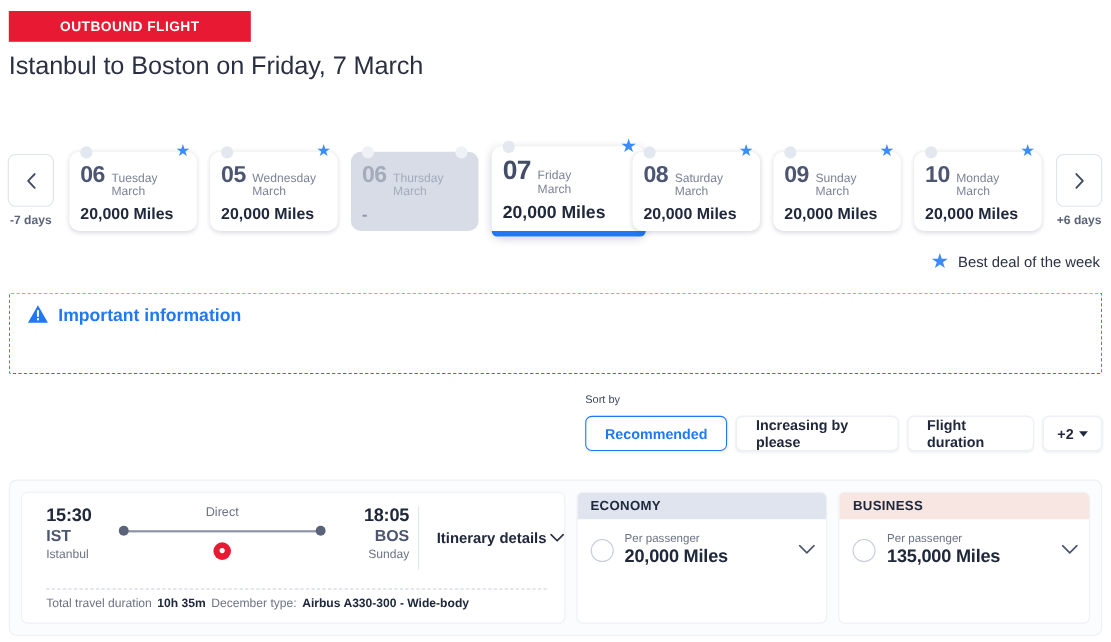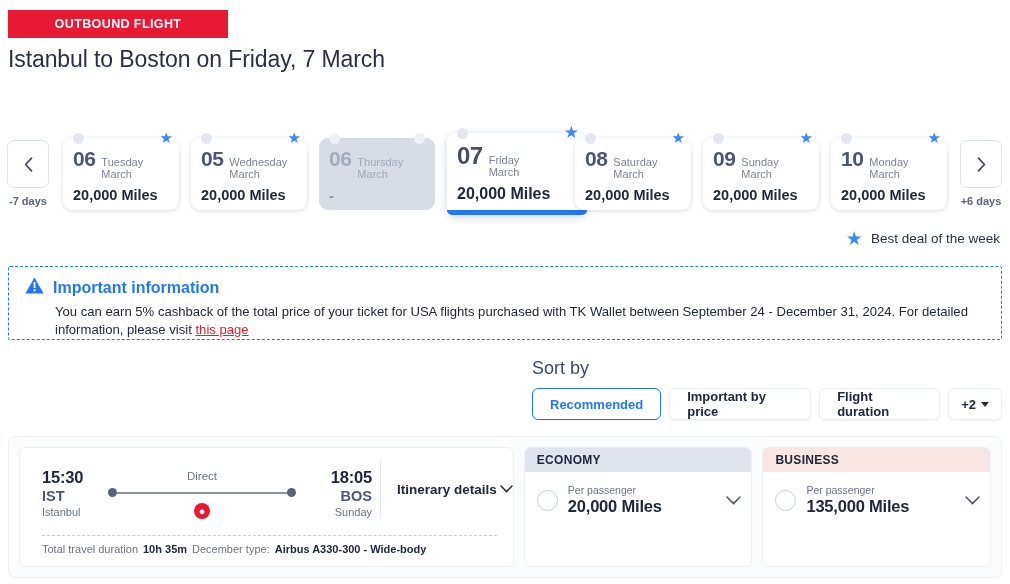--- a/index.html
+++ b/index.html
@@ -88,21 +88,21 @@
   .info-head { display: flex; align-items: center; gap: 9px; }
   .info-title { color: #2278f4; font-size: 16px; font-weight: bold; }
   .info-body {
     margin: 5px 0 0 30px; font-size: 13.1px; color: #20283c;
     line-height: 1.35; max-width: 950px;
   }
   .info-link { color: #e81932; }
 
   
   .sortwrap { position: absolute; right: 8px; top: 358px; width: 470px; }
-  .sort-lbl { font-size: 18px; color: #3f4961; margin-bottom: 9px; }
+  .sort-lbl { font-size: 10px; color: #3f4961; margin-bottom: 9px; }
   .sortrow { display: flex; gap: 8px; align-items: center; }
   .sortbtn {
     height: 32px; border-radius: 6px; background: #fff; border: 1px solid #eceff5;
     display: flex; align-items: center; justify-content: center;
     padding: 0 17px; font-size: 13px; font-weight: bold; color: #20283c;
     box-shadow: 0 1px 2px rgba(30,40,70,.07);
   }
   .sortbtn.active { border: 1px solid #2278f4; color: #2278f4; }
   .sortbtn.more { padding: 0 12px; gap: 5px; }
   .caret { display: inline-block; width: 0; height: 0;
@@ -114,21 +114,21 @@
     position: absolute; left: 8px; top: 436px; width: 994px; height: 142px;
     background: #fbfcfd; border: 1px solid #eceff4; border-radius: 7px;
     padding: 10px;
   }
   .fc-inner { display: flex; gap: 10px; height: 100%; }
 
   .seg-main {
     width: 500px; background: #fff; border: 1px solid #eef0f5; border-radius: 6px;
     position: relative; padding: 12px 0 0 0;
   }
-  .route { display: flex; align-items: flex-end; padding: 0 0 0 22px; }
+  .route { display: flex; align-items: flex-start; padding: 0 0 0 22px; }
   .ept { width: 60px; }
   .ept .t { font-size: 16.5px; font-weight: bold; color: #20283c; letter-spacing: -.2px; }
   .ept .c { font-size: 14.5px; font-weight: bold; color: #4c5670; margin-top: 1px; }
   .ept .n { font-size: 11px; color: #6b7385; margin-top: 2px; }
   .ept.right { text-align: right; width: 70px; }
 
   .midline { flex: 1; position: relative; height: 48px; margin: 0 6px; }
   .midline .direct {
     position: absolute; top: 0; left: 0; right: 0; text-align: center;
     font-size: 11.5px; color: #6b7385;
@@ -304,28 +304,27 @@
   <div class="info-head">
     <span>
       <svg width="19" height="17" viewBox="0 0 19 17">
           <path d="M9.5 0.6 L18.6 16.4 L0.4 16.4 Z" fill="#2278f4"></path>
           <rect x="8.6" y="5" width="1.8" height="6" fill="#fff"></rect>
           <rect x="8.6" y="12.2" width="1.8" height="2" fill="#fff"></rect>
         </svg>
     </span>
     <span class="info-title">Important information</span>
   </div>
-  <div class="info-body"><span>You can earn 5% cashback of the total price of your ticket for USA flights purchased with TK Wallet between September 24 - December 31, 2024. For detailed information, please visit </span><a class="info-link" href="#">this page</a></div>
 </div>
 
 <div class="sortwrap">
   <div class="sort-lbl">Sort by</div>
   <div class="sortrow">
     <div class="sortbtn active">Recommended</div>
-    <div class="sortbtn">Important by price</div>
+    <div class="sortbtn">Increasing by please</div>
     <div class="sortbtn">Flight duration</div>
     <div class="sortbtn more">
       <span>+2</span>
       <span class="caret"></span>
     </div>
   </div>
 </div>
 
 <div class="flightwrap">
   <div class="fc-inner">

